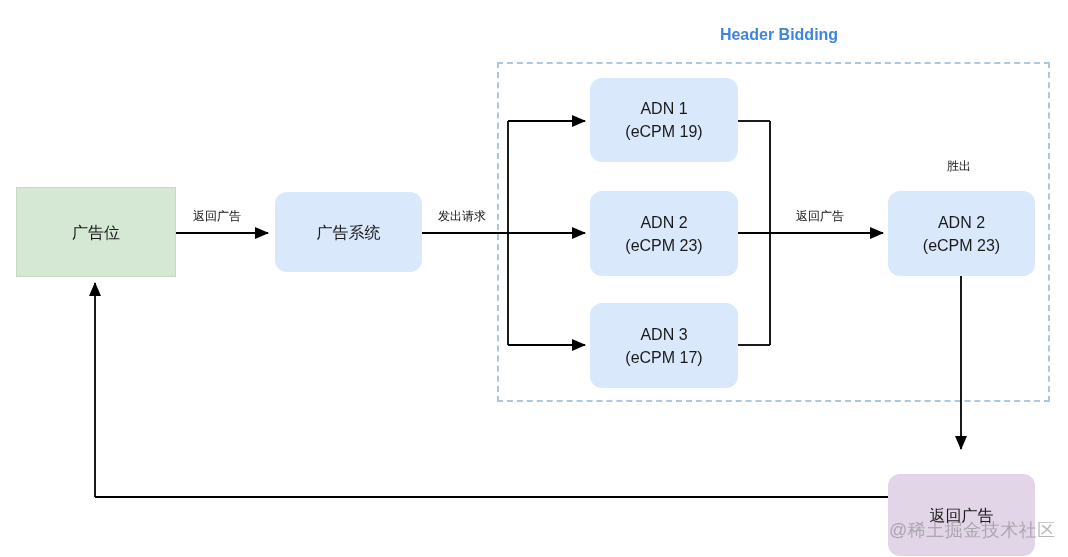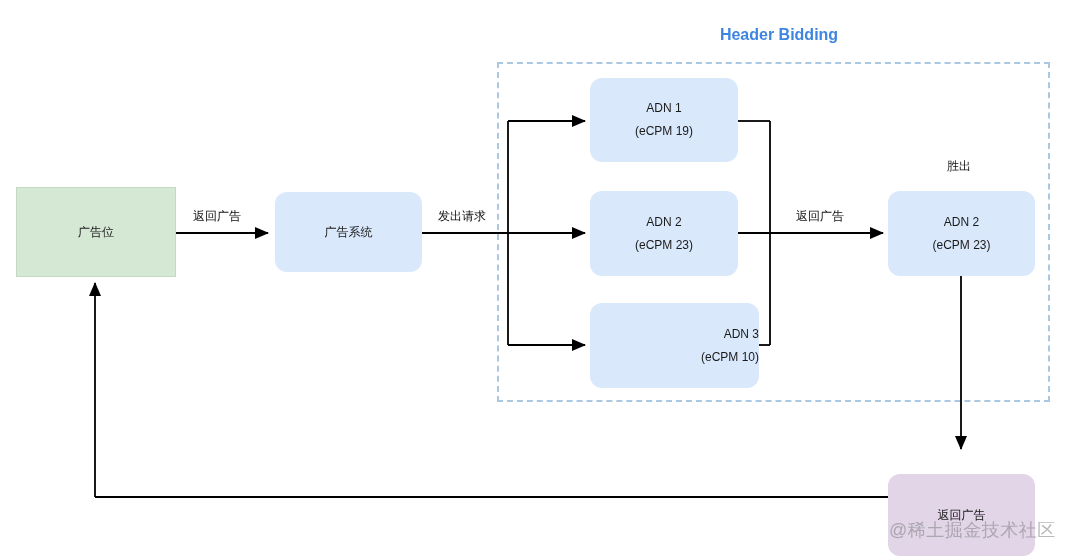--- a/index.html
+++ b/index.html
@@ -35,32 +35,32 @@
     color: #3d85e0;
     white-space: nowrap;
   }
   
   .node {
     position: absolute;
     display: flex;
     flex-direction: column;
     align-items: center;
     justify-content: center;
-    font-size: 12px;
+    font-size: 16px;
     color: #1a1a1a;
     line-height: 23px;
     text-align: center;
     box-sizing: border-box;
   }
   .rounded { border-radius: 12px; }
   #ad-slot   { left: 16px;  top: 187px; width: 160px; height: 90px; background: #d5e8d4; border: 1px solid rgba(140,170,140,0.25); }
   #ad-system { left: 275px; top: 192px; width: 147px; height: 80px; background: #dae8fc; }
   #adn1      { left: 590px; top: 78px;  width: 148px; height: 84px; background: #dae8fc; }
   #adn2      { left: 590px; top: 191px; width: 148px; height: 85px; background: #dae8fc; }
-  #adn3      { left: 590px; top: 303px; width: 169px; height: 85px; background: #dae8fc; align-items: flex-end; }
+  #adn3      { left: 590px; top: 303px; width: 148px; height: 85px; background: #dae8fc; }
   #winner    { left: 888px; top: 191px; width: 147px; height: 85px; background: #dae8fc; }
   #return-ad { left: 888px; top: 454px; width: 147px; height: 82px; background: #e1d5e7; margin-top: 20px; }
   
   .edge-label {
     position: absolute;
     transform: translateX(-50%);
     font-size: 12px;
     color: #111111;
     white-space: nowrap;
   }
@@ -132,21 +132,21 @@
     <div>(eCPM 19)</div>
   </div>
 
   <div class="node rounded" id="adn2">
     <div>ADN 2</div>
     <div>(eCPM 23)</div>
   </div>
 
   <div class="node rounded" id="adn3">
     <div>ADN 3</div>
-    <div>(eCPM 10)</div>
+    <div>(eCPM 17)</div>
   </div>
 
   <div class="node rounded" id="winner">
     <div>ADN 2</div>
     <div>(eCPM 23)</div>
   </div>
 
   <div class="node rounded" id="return-ad">
     <div>返回广告</div>
   </div>

